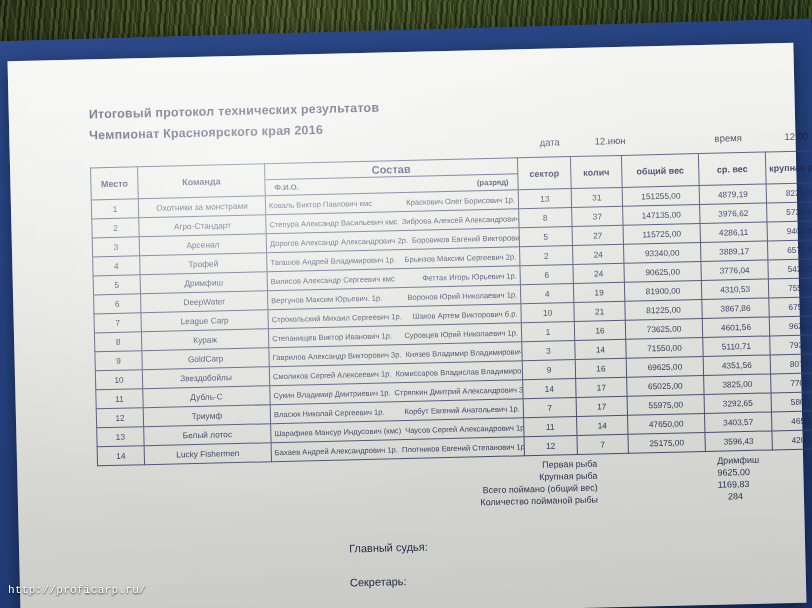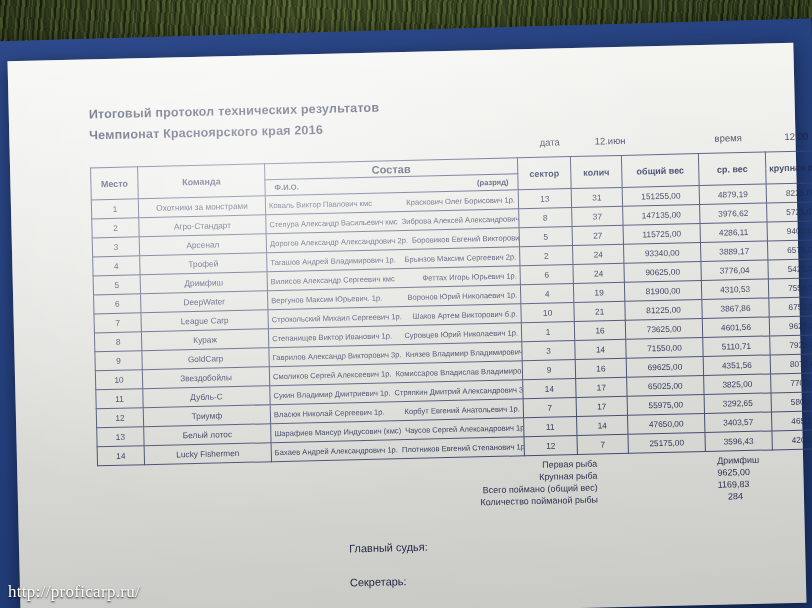--- a/index.html
+++ b/index.html
@@ -80,23 +80,23 @@
   .comp2 span{font-size:7.6px;}
   .hdr-sub{font-size:7.6px;display:flex;justify-content:space-between;padding:0 6px;}
 
   .summary{position:relative;margin-top:2px;height:60px;}
   .summary .lab{position:absolute;font-size:9px;color:#222a4d;text-align:right;}
   .summary .val{position:absolute;font-size:9px;color:#222a4d;}
   .sig{margin-top:20px;font-size:11px;color:#1b2345;padding-left:250px;}
   .sig2{margin-top:22px;font-size:11px;color:#1b2345;padding-left:250px;}
 
   .wm{
-    position:absolute;left:8px;bottom:6px;
-    font-family:Liberation Serif, serif;
-    font-size:17px;color:#ffffff;text-shadow:0 1px 2px rgba(0,0,0,.9);
+    position:absolute;left:8px;bottom:12px;
+    font-family:Liberation Mono, monospace;
+    font-size:11px;color:#ffffff;text-shadow:0 1px 2px rgba(0,0,0,.9);
     letter-spacing:.3px;
   }
 </style>
 </head>
 <body>
 
 <div class="bg"></div>
 <div class="board"></div>
 
 <div class="sheet">

